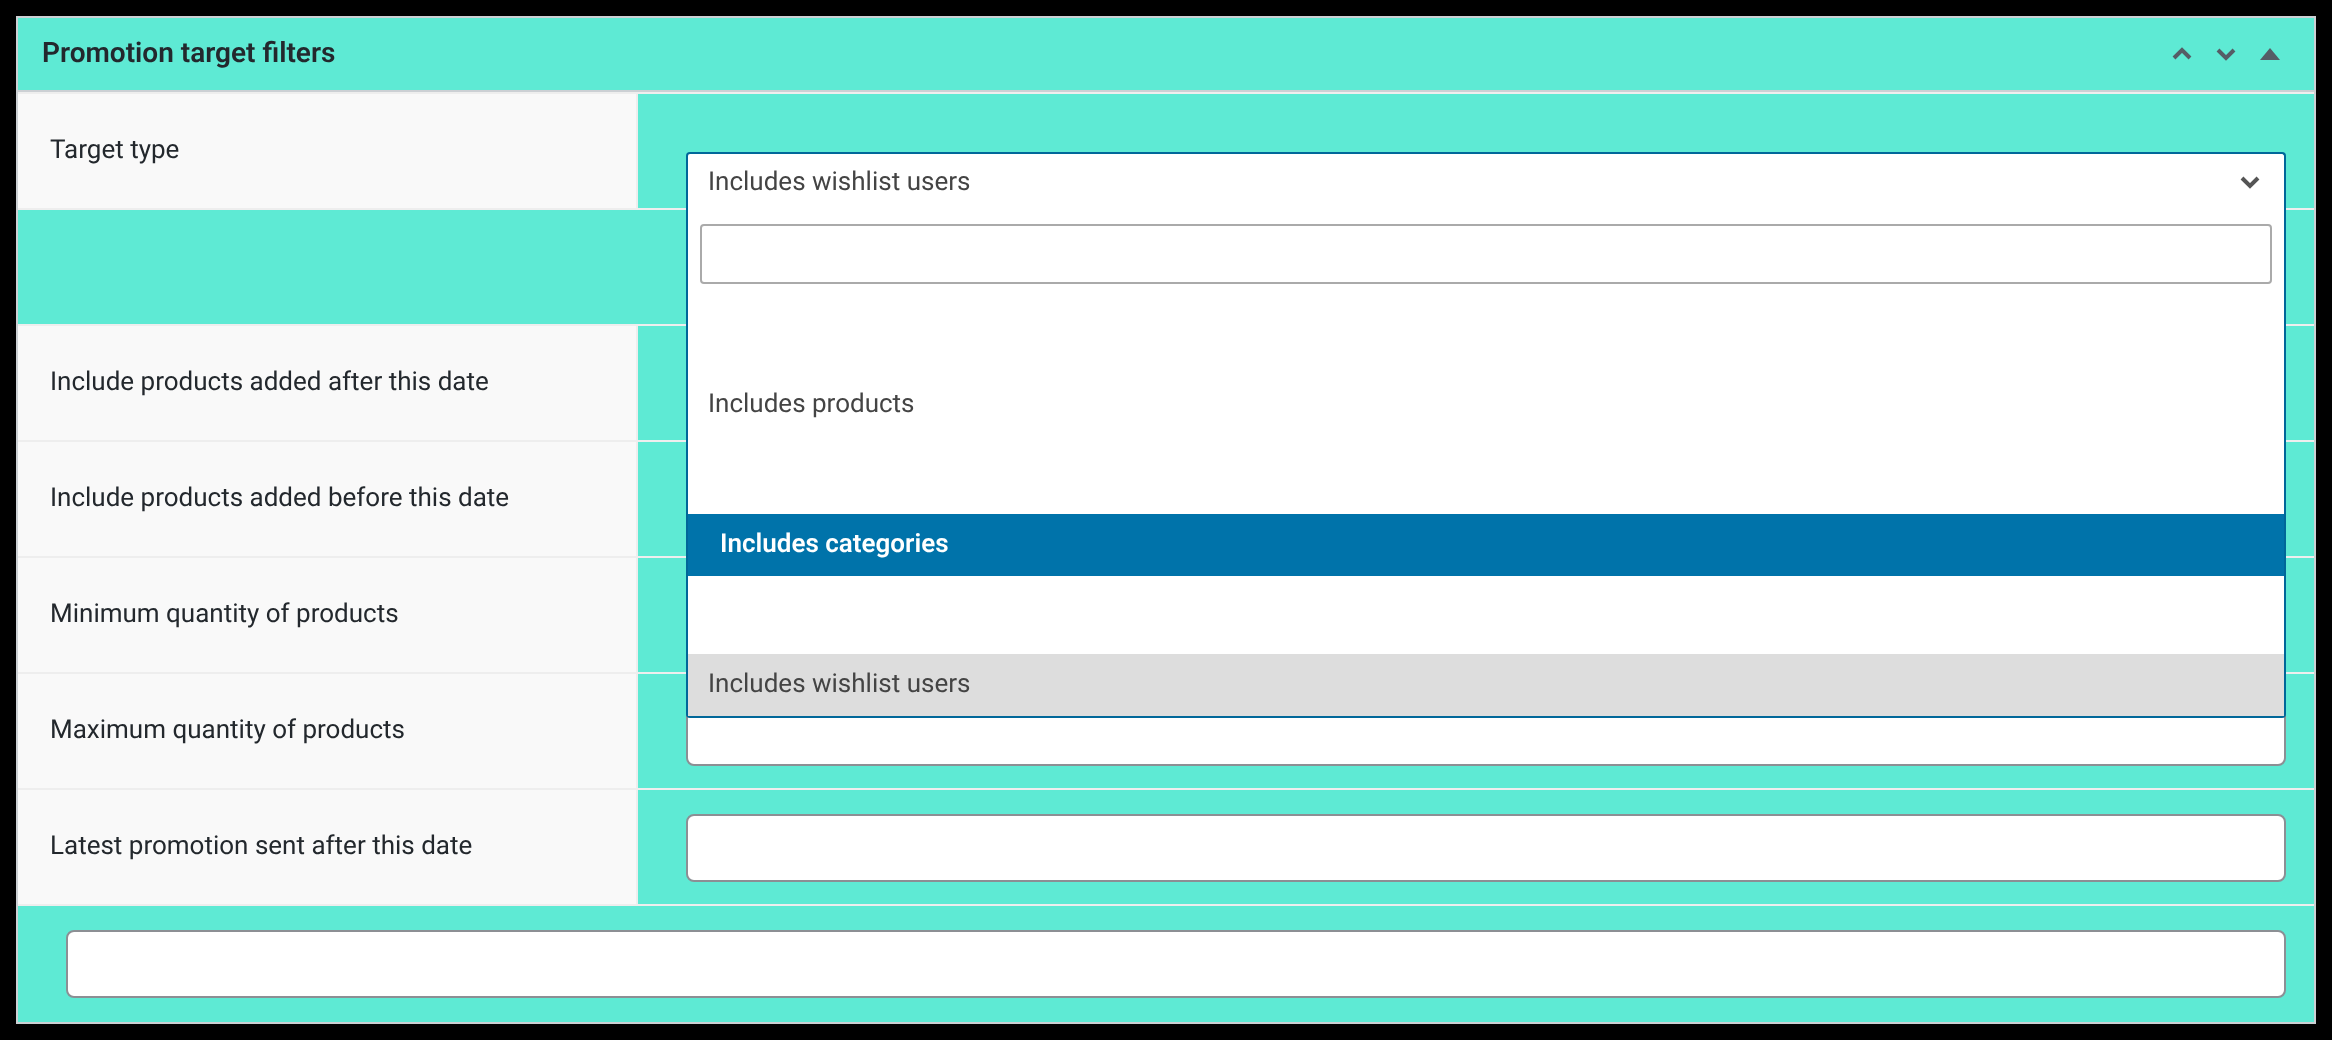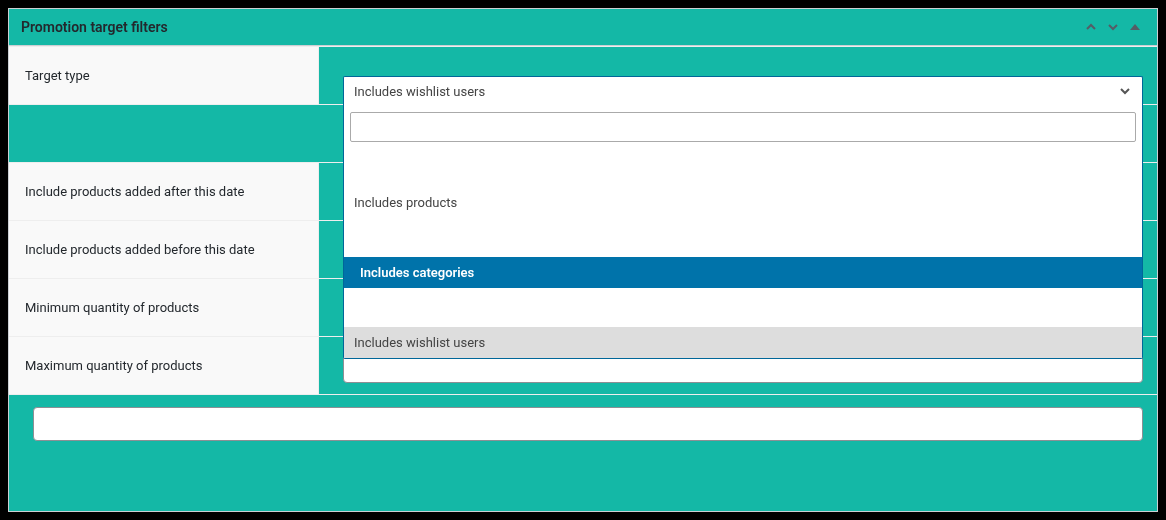--- a/index.html
+++ b/index.html
@@ -7,21 +7,21 @@
   body {
     font-family: -apple-system, BlinkMacSystemFont, "Segoe UI", Roboto, sans-serif;
     font-size: 13px;
     color: #23282d;
     background: #000;
     padding: 8px;
     width: 1166px;
     height: 520px;
   }
   .panel {
-    background: #14b8a6;
+    background: #5eead4;
     border: 1px solid #ccd0d4;
     width: 100%;
     height: 100%;
     position: relative;
   }
   .panel-header {
     display: flex;
     align-items: center;
     justify-content: space-between;
     padding: 8px 12px;
@@ -201,20 +201,26 @@
     </div>
   </div>
 
   <div class="row">
     <div class="row-label">Maximum quantity of products</div>
     <div class="row-field">
       <input class="text-input" type="text" value="" style="">
     </div>
   </div>
 
+  <div class="row">
+    <div class="row-label">Latest promotion sent after this date</div>
+    <div class="row-field">
+      <input class="text-input" type="text" value="" style="">
+    </div>
+  </div>
 
   <div class="row">
     <div class="row-field">
       <input class="text-input" type="text" value="" style="">
     </div>
   </div>
 
 </div>
 
 </body></html>

